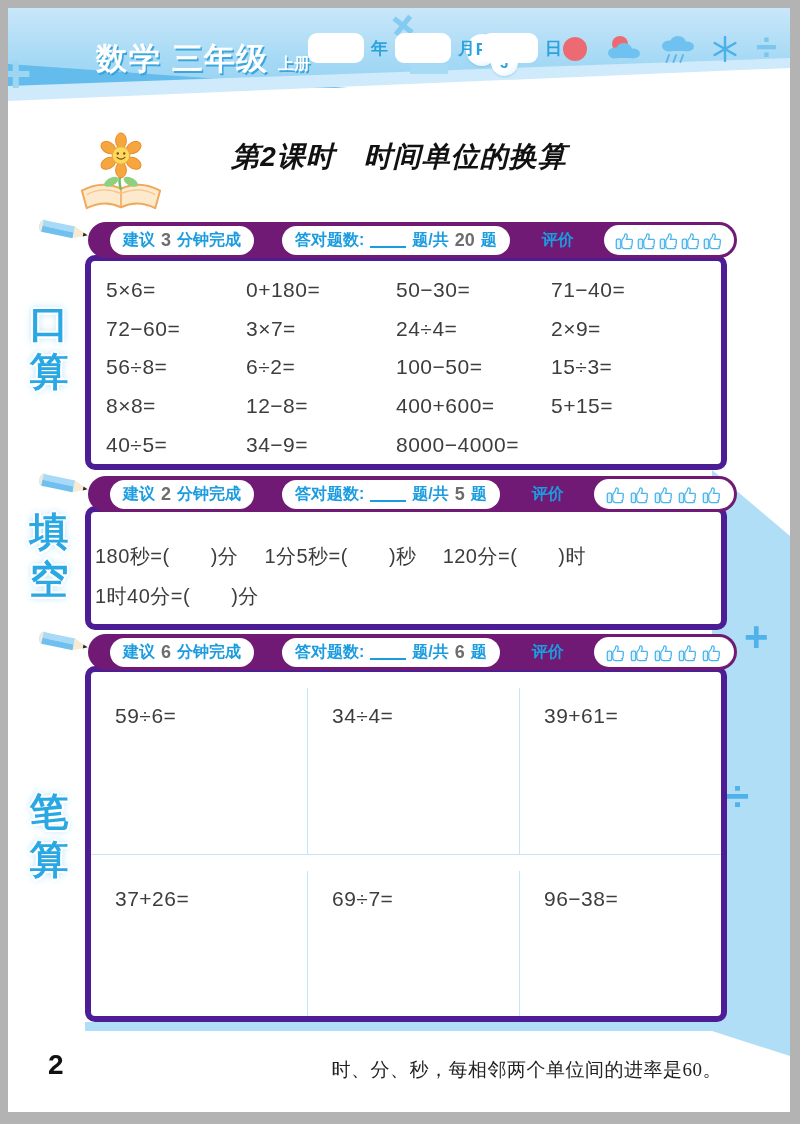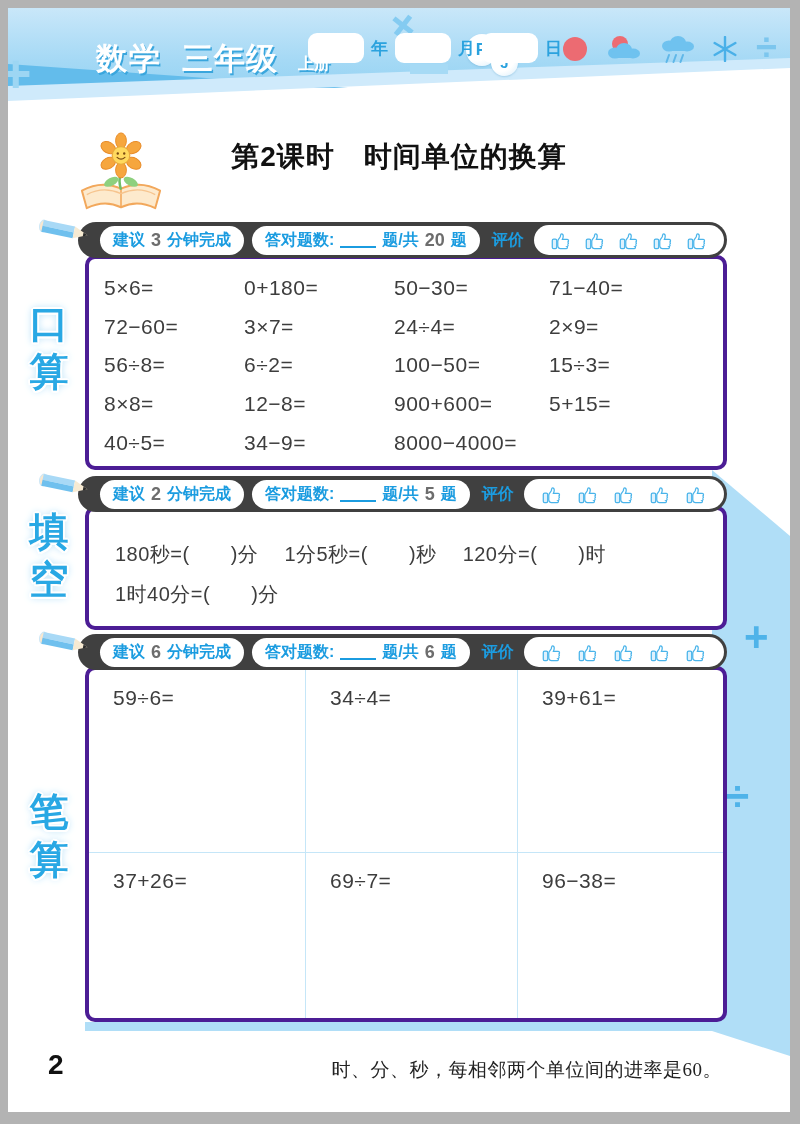--- a/index.html
+++ b/index.html
@@ -21,21 +21,21 @@
   }
   .band-sub{
     position:absolute;inset:0;background:#cfeafb;
     clip-path:polygon(0 78px,100% 50px,100% 60px,0 93px);
   }
   .band-tri{
     position:absolute;inset:0;background:#63bceb;
     clip-path:polygon(0 56px,340px 80px,0 80px);
   }
   .band-title{
-    position:absolute;left:88px;top:30px;display:flex;align-items:baseline;gap:20px;
+    position:absolute;left:88px;top:30px;display:flex;align-items:baseline;gap:10px;
     color:#fff;font-weight:bold;text-shadow:1.5px 2px 0 #3aa6dd;z-index:3;text-align:center;
   }
   .band-subject{font-size:31px;letter-spacing:2px;}
   .band-grade{font-size:31px;letter-spacing:1px;}
   .band-volume{font-size:16px;}
   .rj{position:absolute;left:458px;top:26px;z-index:3;}
   .rj .bub{
     position:absolute;border-radius:50%;
     background:radial-gradient(circle at 35% 30%,#ffffff 55%,#d8eefb 100%);
     color:#2ba2de;font-weight:bold;display:flex;align-items:center;justify-content:center;
@@ -51,70 +51,70 @@
   .decor{position:absolute;font-weight:bold;z-index:2;line-height:1;}
   .d-plus-top{left:-8px;top:38px;font-size:54px;color:#9dd6f3;}
   .d-times-top{left:382px;top:-6px;font-size:46px;color:#84cbf1;transform:rotate(38deg);}
   .d-minus-top{left:402px;top:56px;width:38px;height:10px;background:#a6daf5;}
   .d-div-top{left:748px;top:20px;font-size:38px;color:#7cc6ee;}
   .d-plus-right{left:736px;top:608px;font-size:42px;color:#4fb3e9;z-index:2;}
   .d-div-right{left:718px;top:768px;font-size:42px;color:#4fb3e9;z-index:2;}
   
   .lesson-title{
     position:absolute;left:0;right:0;top:130px;text-align:center;z-index:2;
-    font-size:28px;font-weight:bold;color:#111;letter-spacing:1px;
+    font-size:28px;font-weight:bold;color:#111;letter-spacing:1px;font-style:italic;
   }
   .illus{position:absolute;left:64px;top:122px;z-index:2;}
   
   .wedge{
     position:absolute;left:704px;top:462px;width:78px;height:590px;
     background:#b0def7;z-index:0;
     clip-path:polygon(0 0,100% 66px,100% 586px,0 561px);
   }
   .bottom-strip{position:absolute;left:77px;top:1014px;width:629px;height:9px;background:#b0def7;z-index:0;}
   
   .sec-bar{
-    position:absolute;left:70px;width:649px;height:36px;background:#404040;
-    border-radius:18px;display:flex;align-items:center;z-index:3;
+    position:absolute;left:80px;width:649px;height:36px;background:#701a75;
+    border-radius:18px;display:flex;align-items:center;z-index:3;gap:20px;
   }
   .pill{
     background:#fff;border-radius:15px;height:29px;display:flex;align-items:center;
     padding:0 13px;gap:6px;white-space:nowrap;
   }
   .pill.first{margin-left:22px;}
   .pill + .pill{margin-left:8px;}
   .blue{color:#1b9ce0;font-weight:bold;font-size:16px;}
   .num{color:#6d6d6d;font-weight:bold;font-size:18px;}
   .blank{display:inline-block;width:36px;height:13px;border-bottom:2px solid #1b9ce0;}
   .rating-label{margin-left:12px;}
   .thumb-pill{
     margin-left:10px;margin-right:3px;flex:1;height:30px;background:#fff;border-radius:15px;
     display:flex;align-items:center;justify-content:space-around;padding:0 10px;
   }
   .thumb{width:19px;height:20px;}
   
   .sec-box{
     position:absolute;left:77px;width:642px;background:#fff;
-    border:4px solid #4c1d95;border-radius:10px;z-index:1;box-sizing:border-box;
+    border:6px solid #4c1d95;border-radius:10px;z-index:1;box-sizing:border-box;
   }
   .prob{color:#3d3d3d;font-size:21px;letter-spacing:.5px;white-space:nowrap;}
   .oral-grid{
     display:grid;grid-template-columns:140px 150px 155px 1fr;grid-auto-rows:38.6px;
     align-items:center;padding:10px 0 0 15px;
   }
-  .fill-rows{padding:24px 0 0 26px;}
+  .fill-rows{padding:24px 0 0 4px;}
   .fill-row{display:flex;align-items:center;height:40px;}
   .fill-row .prob{font-size:20px;}
   .fill-row.r1{gap:26px;}
   .fill-row.r2{gap:80px;}
   .written-grid{
     display:grid;grid-template-columns:217px 212px 1fr;grid-template-rows:183px 1fr;
     height:100%;
   }
-  .wcell{padding:16px 0 16px 24px;box-sizing:border-box;}
+  .wcell{padding:16px 0 16px 24px;box-sizing:border-box;margin-top:16px;}
   .wcell.br{border-right:1.5px solid #c5e6f8;}
   .wcell.bb{border-bottom:1.5px solid #c5e6f8;}
   
   .side-label{
     position:absolute;left:12px;width:58px;text-align:center;z-index:2;
     font-size:39px;font-weight:bold;color:#29a8e4;line-height:1.22;
     text-shadow:
       -2px 0 0 #fff,2px 0 0 #fff,0 -2px 0 #fff,0 2px 0 #fff,
       -1.5px -1.5px 0 #fff,1.5px 1.5px 0 #fff,-1.5px 1.5px 0 #fff,1.5px -1.5px 0 #fff,
       0 0 7px #bfe4f8,0 0 10px #bfe4f8;
@@ -285,21 +285,21 @@
       <span class="prob">72−60=</span>
       <span class="prob">3×7=</span>
       <span class="prob">24÷4=</span>
       <span class="prob">2×9=</span>
       <span class="prob">56÷8=</span>
       <span class="prob">6÷2=</span>
       <span class="prob">100−50=</span>
       <span class="prob">15÷3=</span>
       <span class="prob">8×8=</span>
       <span class="prob">12−8=</span>
-      <span class="prob">900+600=</span>
+      <span class="prob">400+600=</span>
       <span class="prob">5+15=</span>
       <span class="prob">40÷5=</span>
       <span class="prob">34−9=</span>
       <span class="prob">8000−4000=</span>
     </div>
   </div>
 
   <div class="side-label" style="top:500px">填空</div>
   <svg class="pencil" style="left:30px;top:462px">
       <use href="#pencil-shape"></use>

